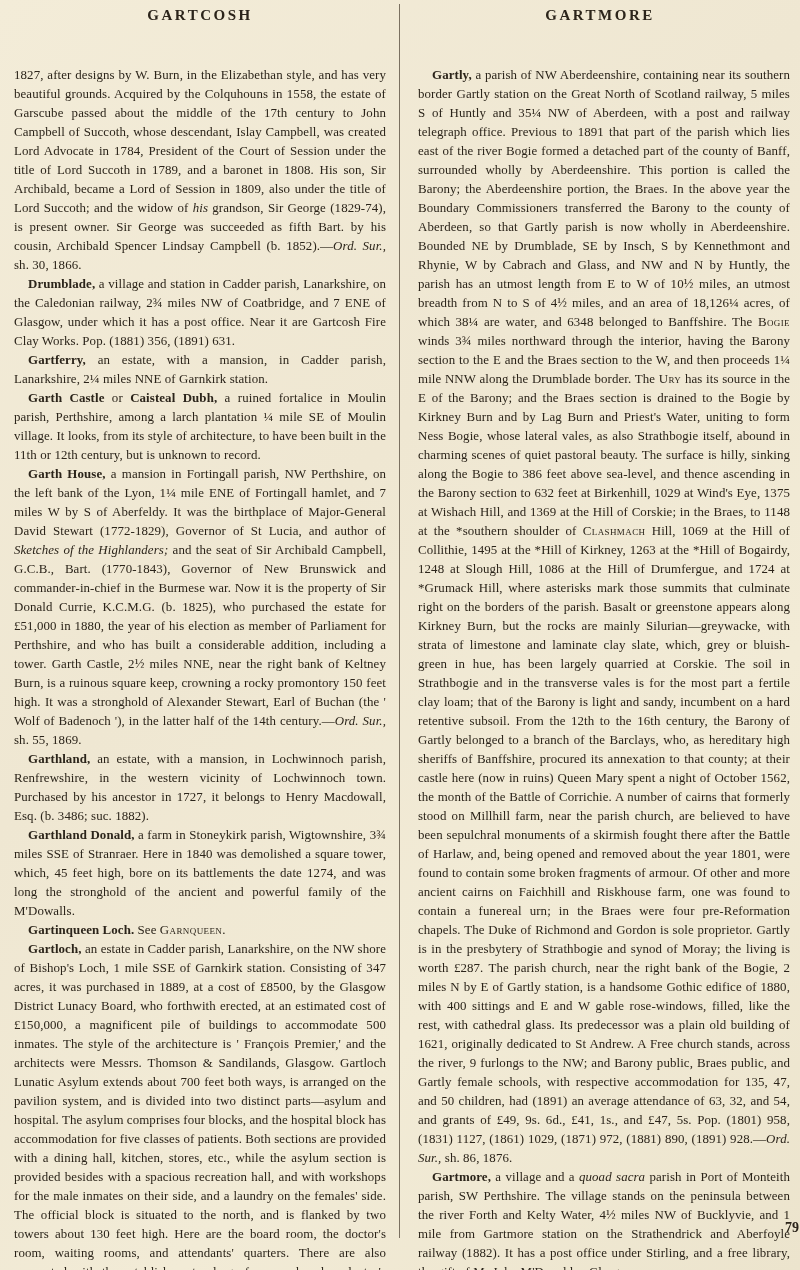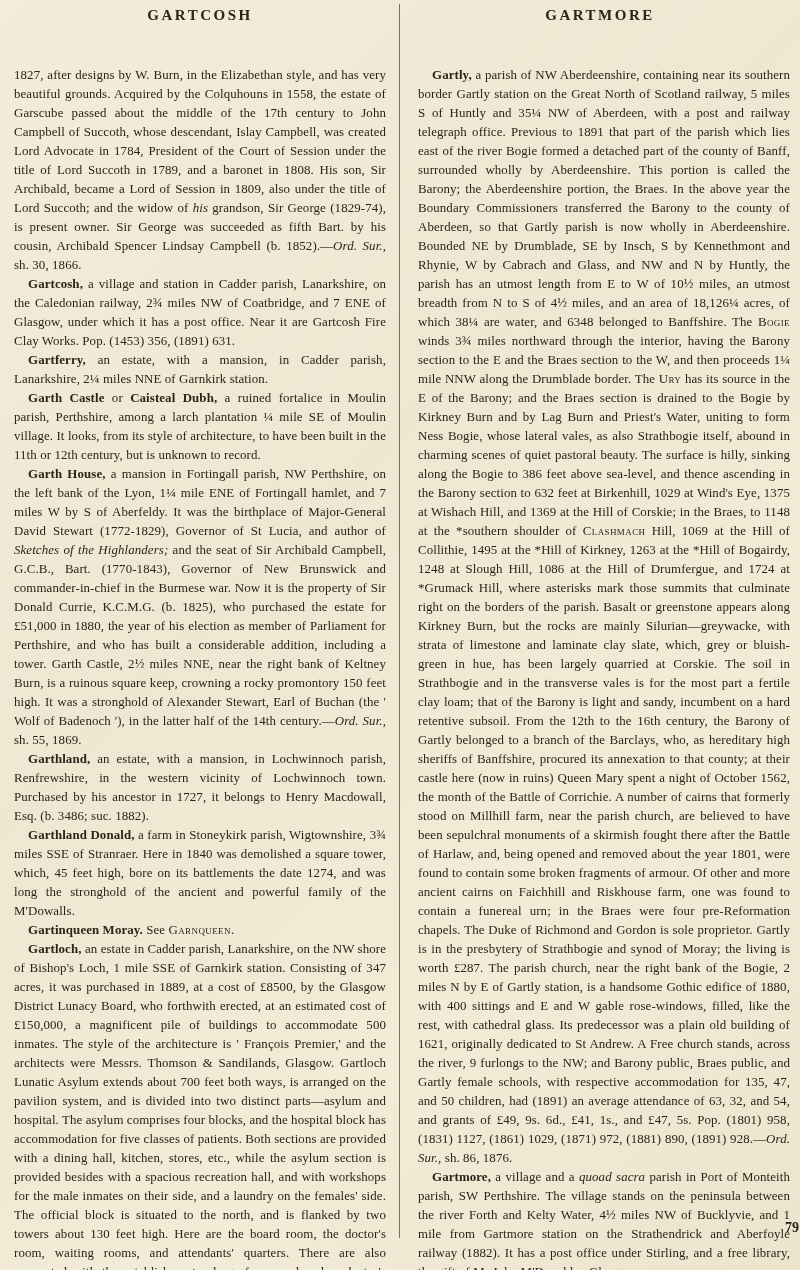--- a/index.html
+++ b/index.html
@@ -82,27 +82,27 @@
   <div class="running-heads">
     <div class="running-head">GARTCOSH</div>
     <div class="running-head">GARTMORE</div>
   </div>
 
   <div class="column-divider"></div>
 
   <div class="columns">
     <div class="column left">
         <p class="entry no-indent"><span class="run-normal">1827, after designs by W. Burn, in the Elizabethan style, and has very beautiful grounds.  Acquired by the Colquhouns in 1558, the estate of Garscube passed about the middle of the 17th century to John Campbell of Succoth, whose descendant, Islay Campbell, was created Lord Advocate in 1784, President of the Court of Session under the title of Lord Succoth in 1789, and a baronet in 1808.  His son, Sir Archibald, became a Lord of Session in 1809, also under the title of Lord Succoth; and the widow of </span><span class="run-italic">his</span><span class="run-normal"> grandson, Sir George (1829-74), is present owner.  Sir George was succeeded as fifth Bart. by his cousin, Archibald Spencer Lindsay Campbell (b. 1852).—</span><span class="run-italic">Ord. Sur.,</span><span class="run-normal"> sh. 30, 1866.</span></p>
-        <p class="entry"><span class="run-bold">Gartcosh,</span><span class="run-normal"> a village and station in Cadder parish, Lanarkshire, on the Caledonian railway, 2¾ miles NW of Coatbridge, and 7 ENE of Glasgow, under which it has a post office.  Near it are Gartcosh Fire Clay Works. Pop. (1453) 356, (1891) 631.</span></p>
+        <p class="entry"><span class="run-bold">Drumblade,</span><span class="run-normal"> a village and station in Cadder parish, Lanarkshire, on the Caledonian railway, 2¾ miles NW of Coatbridge, and 7 ENE of Glasgow, under which it has a post office.  Near it are Gartcosh Fire Clay Works. Pop. (1881) 356, (1891) 631.</span></p>
         <p class="entry"><span class="run-bold">Gartferry,</span><span class="run-normal"> an estate, with a mansion, in Cadder parish, Lanarkshire, 2¼ miles NNE of Garnkirk station.</span></p>
         <p class="entry"><span class="run-bold">Garth Castle</span><span class="run-normal"> or </span><span class="run-bold">Caisteal Dubh,</span><span class="run-normal"> a ruined fortalice in Moulin parish, Perthshire, among a larch plantation ¼ mile SE of Moulin village.  It looks, from its style of architecture, to have been built in the 11th or 12th century, but is unknown to record.</span></p>
         <p class="entry"><span class="run-bold">Garth House,</span><span class="run-normal"> a mansion in Fortingall parish, NW Perthshire, on the left bank of the Lyon, 1¼ mile ENE of Fortingall hamlet, and 7 miles W by S of Aberfeldy. It was the birthplace of Major-General David Stewart (1772-1829), Governor of St Lucia, and author of </span><span class="run-italic">Sketches of the Highlanders;</span><span class="run-normal"> and the seat of Sir Archibald Campbell, G.C.B., Bart. (1770-1843), Governor of New Brunswick and commander-in-chief in the Burmese war.  Now it is the property of Sir Donald Currie, K.C.M.G. (b. 1825), who purchased the estate for £51,000 in 1880, the year of his election as member of Parliament for Perthshire, and who has built a considerable addition, including a tower.  Garth Castle, 2½ miles NNE, near the right bank of Keltney Burn, is a ruinous square keep, crowning a rocky promontory 150 feet high.  It was a stronghold of Alexander Stewart, Earl of Buchan (the ' Wolf of Badenoch '), in the latter half of the 14th century.—</span><span class="run-italic">Ord. Sur.,</span><span class="run-normal"> sh. 55, 1869.</span></p>
         <p class="entry"><span class="run-bold">Garthland,</span><span class="run-normal"> an estate, with a mansion, in Lochwinnoch parish, Renfrewshire, in the western vicinity of Lochwinnoch town.  Purchased by his ancestor in 1727, it belongs to Henry Macdowall, Esq. (b. 3486; suc. 1882).</span></p>
         <p class="entry"><span class="run-bold">Garthland Donald,</span><span class="run-normal"> a farm in Stoneykirk parish, Wigtownshire, 3¾ miles SSE of Stranraer.  Here in 1840 was demolished a square tower, which, 45 feet high, bore on its battlements the date 1274, and was long the stronghold of the ancient and powerful family of the M'Dowalls.</span></p>
-        <p class="entry"><span class="run-bold">Gartinqueen Moray.</span><span class="run-normal">  See </span><span class="run-smallcaps">Garnqueen.</span></p>
+        <p class="entry"><span class="run-bold">Gartinqueen Loch.</span><span class="run-normal">  See </span><span class="run-smallcaps">Garnqueen.</span></p>
         <p class="entry"><span class="run-bold">Gartloch,</span><span class="run-normal"> an estate in Cadder parish, Lanarkshire, on the NW shore of Bishop's Loch, 1 mile SSE of Garnkirk station.  Consisting of 347 acres, it was purchased in 1889, at a cost of £8500, by the Glasgow District Lunacy Board, who forthwith erected, at an estimated cost of £150,000, a magnificent pile of buildings to accommodate 500 inmates.  The style of the architecture is ' François Premier,' and the architects were Messrs. Thomson &amp; Sandilands, Glasgow.  Gartloch Lunatic Asylum extends about 700 feet both ways, is arranged on the pavilion system, and is divided into two distinct parts—asylum and hospital.  The asylum comprises four blocks, and the hospital block has accommodation for five classes of patients.  Both sections are provided with a dining hall, kitchen, stores, etc., while the asylum section is provided besides with a spacious recreation hall, and with workshops for the male inmates on their side, and a laundry on the females' side.  The official block is situated to the north, and is flanked by two towers about 130 feet high.  Here are the board room, the doctor's room, waiting rooms, and attendants' quarters.  There are also connected with the establishment a large farm, a chapel, a doctor's house, a gate lodge, and a mortuary.</span></p>
       </div>
     <div class="column right">
         <p class="entry"><span class="run-bold">Gartly,</span><span class="run-normal"> a parish of NW Aberdeenshire, containing near its southern border Gartly station on the Great North of Scotland railway, 5 miles S of Huntly and 35¼ NW of Aberdeen, with a post and railway telegraph office.  Previous to 1891 that part of the parish which lies east of the river Bogie formed a detached part of the county of Banff, surrounded wholly by Aberdeenshire.  This portion is called the Barony; the Aberdeenshire portion, the Braes.  In the above year the Boundary Commissioners transferred the Barony to the county of Aberdeen, so that Gartly parish is now wholly in Aberdeenshire.  Bounded NE by Drumblade, SE by Insch, S by Kennethmont and Rhynie, W by Cabrach and Glass, and NW and N by Huntly, the parish has an utmost length from E to W of 10½ miles, an utmost breadth from N to S of 4½ miles, and an area of 18,126¼ acres, of which 38¼ are water, and 6348 belonged to Banffshire.  The </span><span class="run-smallcaps">Bogie</span><span class="run-normal"> winds 3¾ miles northward through the interior, having the Barony section to the E and the Braes section to the W, and then proceeds 1¼ mile NNW along the Drumblade border.  The </span><span class="run-smallcaps">Ury</span><span class="run-normal"> has its source in the E of the Barony; and the Braes section is drained to the Bogie by Kirkney Burn and by Lag Burn and Priest's Water, uniting to form Ness Bogie, whose lateral vales, as also Strathbogie itself, abound in charming scenes of quiet pastoral beauty.  The surface is hilly, sinking along the Bogie to 386 feet above sea-level, and thence ascending in the Barony section to 632 feet at Birkenhill, 1029 at Wind's Eye, 1375 at Wishach Hill, and 1369 at the Hill of Corskie; in the Braes, to 1148 at the *southern shoulder of </span><span class="run-smallcaps">Clashmach</span><span class="run-normal"> Hill, 1069 at the Hill of Collithie, 1495 at the *Hill of Kirkney, 1263 at the *Hill of Bogairdy, 1248 at Slough Hill, 1086 at the Hill of Drumfergue, and 1724 at *Grumack Hill, where asterisks mark those summits that culminate right on the borders of the parish.  Basalt or greenstone appears along Kirkney Burn, but the rocks are mainly Silurian—greywacke, with strata of limestone and laminate clay slate, which, grey or bluish-green in hue, has been largely quarried at Corskie.  The soil in Strathbogie and in the transverse vales is for the most part a fertile clay loam; that of the Barony is light and sandy, incumbent on a hard retentive subsoil.  From the 12th to the 16th century, the Barony of Gartly belonged to a branch of the Barclays, who, as hereditary high sheriffs of Banffshire, procured its annexation to that county; at their castle here (now in ruins) Queen Mary spent a night of October 1562, the month of the Battle of Corrichie.  A number of cairns that formerly stood on Millhill farm, near the parish church, are believed to have been sepulchral monuments of a skirmish fought there after the Battle of Harlaw, and, being opened and removed about the year 1801, were found to contain some broken fragments of armour.  Of other and more ancient cairns on Faichhill and Riskhouse farm, one was found to contain a funereal urn; in the Braes were four pre-Reformation chapels.  The Duke of Richmond and Gordon is sole proprietor.  Gartly is in the presbytery of Strathbogie and synod of Moray; the living is worth £287.  The parish church, near the right bank of the Bogie, 2 miles N by E of Gartly station, is a handsome Gothic edifice of 1880, with 400 sittings and E and W gable rose-windows, filled, like the rest, with cathedral glass.  Its predecessor was a plain old building of 1621, originally dedicated to St Andrew.  A Free church stands, across the river, 9 furlongs to the NW; and Barony public, Braes public, and Gartly female schools, with respective accommodation for 135, 47, and 50 children, had (1891) an average attendance of 63, 32, and 54, and grants of £49, 9s. 6d., £41, 1s., and £47, 5s. Pop. (1801) 958, (1831) 1127, (1861) 1029, (1871) 972, (1881) 890, (1891) 928.—</span><span class="run-italic">Ord. Sur.,</span><span class="run-normal"> sh. 86, 1876.</span></p>
         <p class="entry"><span class="run-bold">Gartmore,</span><span class="run-normal"> a village and a </span><span class="run-italic">quoad sacra</span><span class="run-normal"> parish in Port of Monteith parish, SW Perthshire.  The village stands on the peninsula between the river Forth and Kelty Water, 4½ miles NW of Bucklyvie, and 1 mile from Gartmore station on the Strathendrick and Aberfoyle railway (1882).  It has a post office under Stirling, and a free library, the gift of Mr John M'Donald, a Glasgow</span></p>
       </div>
   </div>
 
   <div class="page-number">79</div>
 

